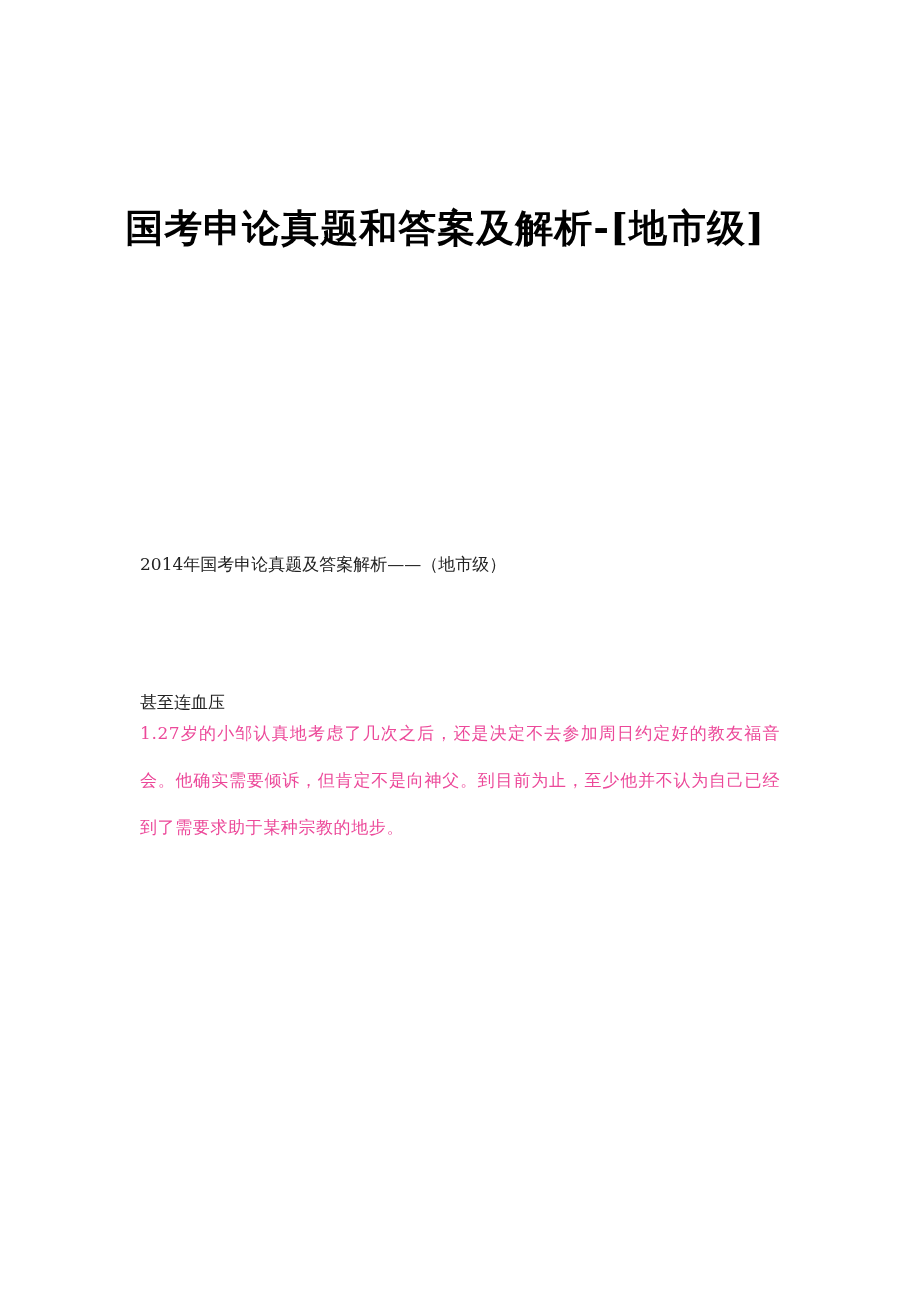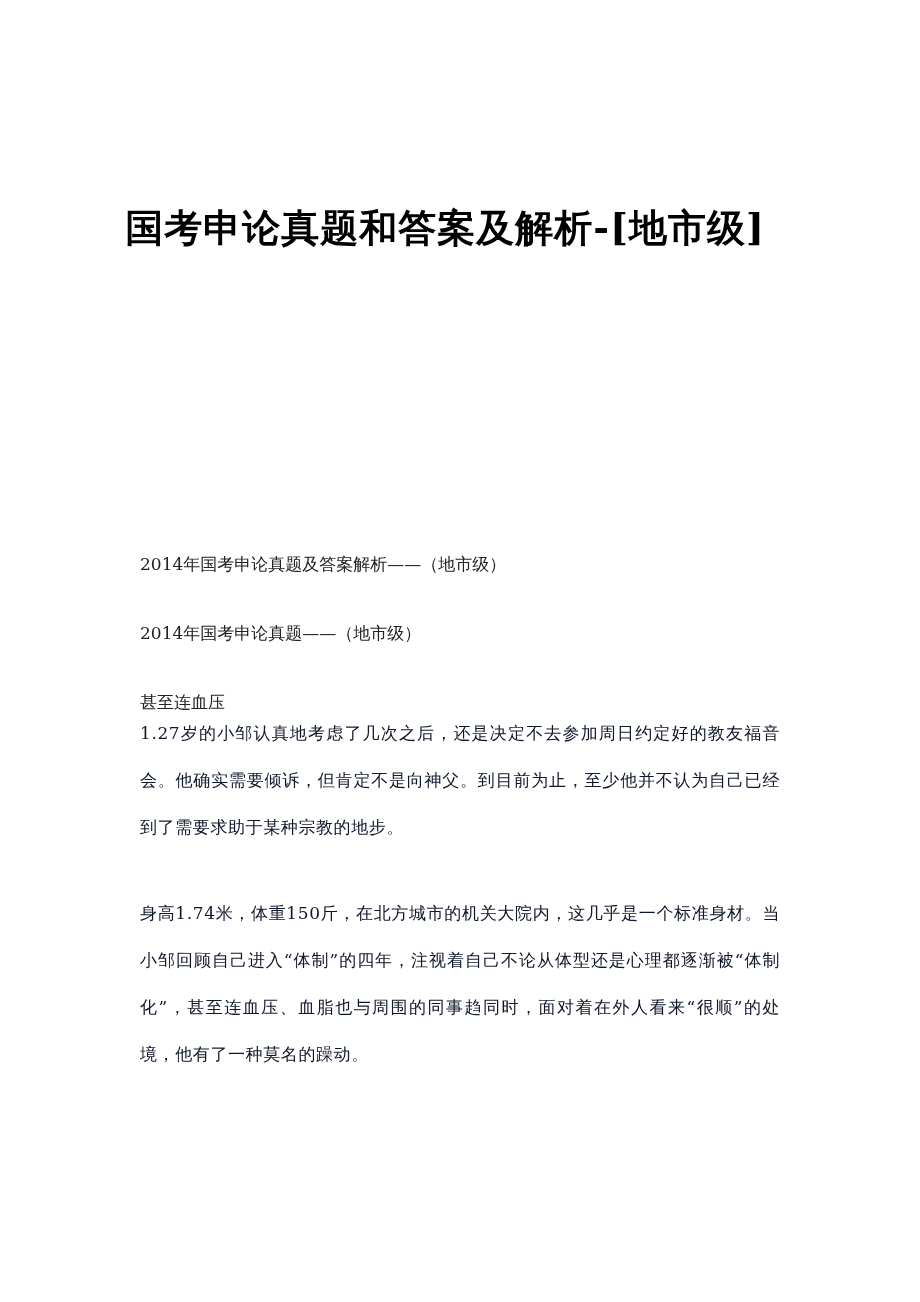--- a/index.html
+++ b/index.html
@@ -41,33 +41,31 @@
       white-space: nowrap;
       color: #222;
       margin-top: 25px;
     }
     .para {
       position: absolute;
       left: 140px;
       width: 640px;
       font-size: 17px;
       line-height: 47px;
-      color: #0f172a;
+      color: #ec4899;
       text-align: justify;
       letter-spacing: 0.6px;
     }
   </style>
 </head>
 <body>
 
 <div class="page">
   <div class="doc-title">国考申论真题和答案及解析-[地市级]</div>
 
   <div class="line" style="top:527px;">2014年国考申论真题及答案解析——（地市级）</div>
 
-  <div class="line" style="top:596px;">2014年国考申论真题——（地市级）</div>
 
   <div class="line" style="top:665px;">甚至连血压</div>
 
   <div class="para" style="top:710px;">1.27岁的小邹认真地考虑了几次之后，还是决定不去参加周日约定好的教友福音会。他确实需要倾诉，但肯定不是向神父。到目前为止，至少他并不认为自己已经到了需要求助于某种宗教的地步。</div>
 
-  <div class="para" style="top:890px;">身高1.74米，体重150斤，在北方城市的机关大院内，这几乎是一个标准身材。当小邹回顾自己进入“体制”的四年，注视着自己不论从体型还是心理都逐渐被“体制化”，甚至连血压、血脂也与周围的同事趋同时，面对着在外人看来“很顺”的处境，他有了一种莫名的躁动。</div>
 </div>
 
 </body></html>

